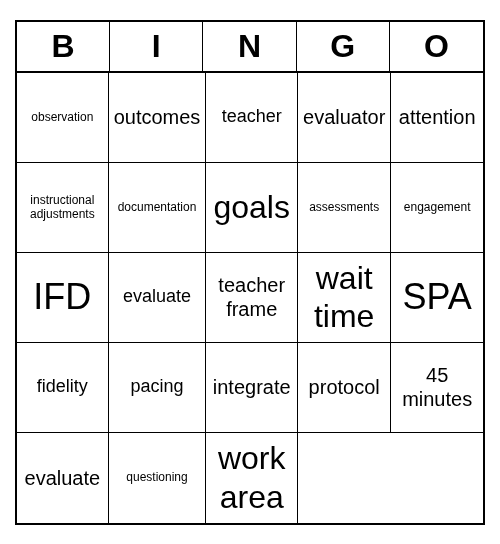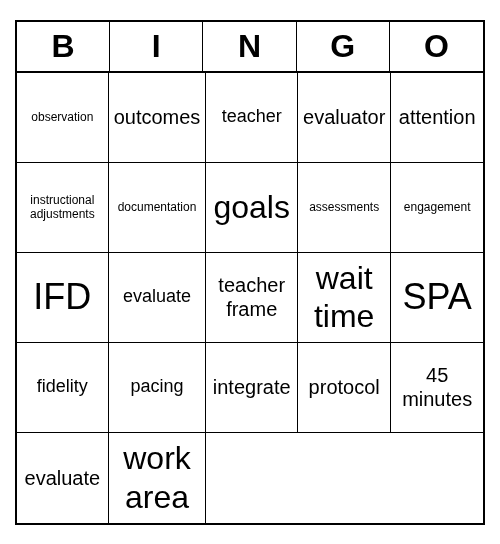--- a/index.html
+++ b/index.html
@@ -161,16 +161,19 @@
       <div class="bingo-cell">
         <span class="text-medium">protocol</span>
       </div>
       <div class="bingo-cell">
         <span class="text-medium">45 minutes</span>
       </div>
       <div class="bingo-cell">
         <span class="text-medium">evaluate</span>
       </div>
       <div class="bingo-cell">
+        <span class="text-small">questioning</span>
+      </div>
+      <div class="bingo-cell">
         <span class="text-xlarge">work area</span>
       </div>
     </div>
 </div>
 
 </body></html>

